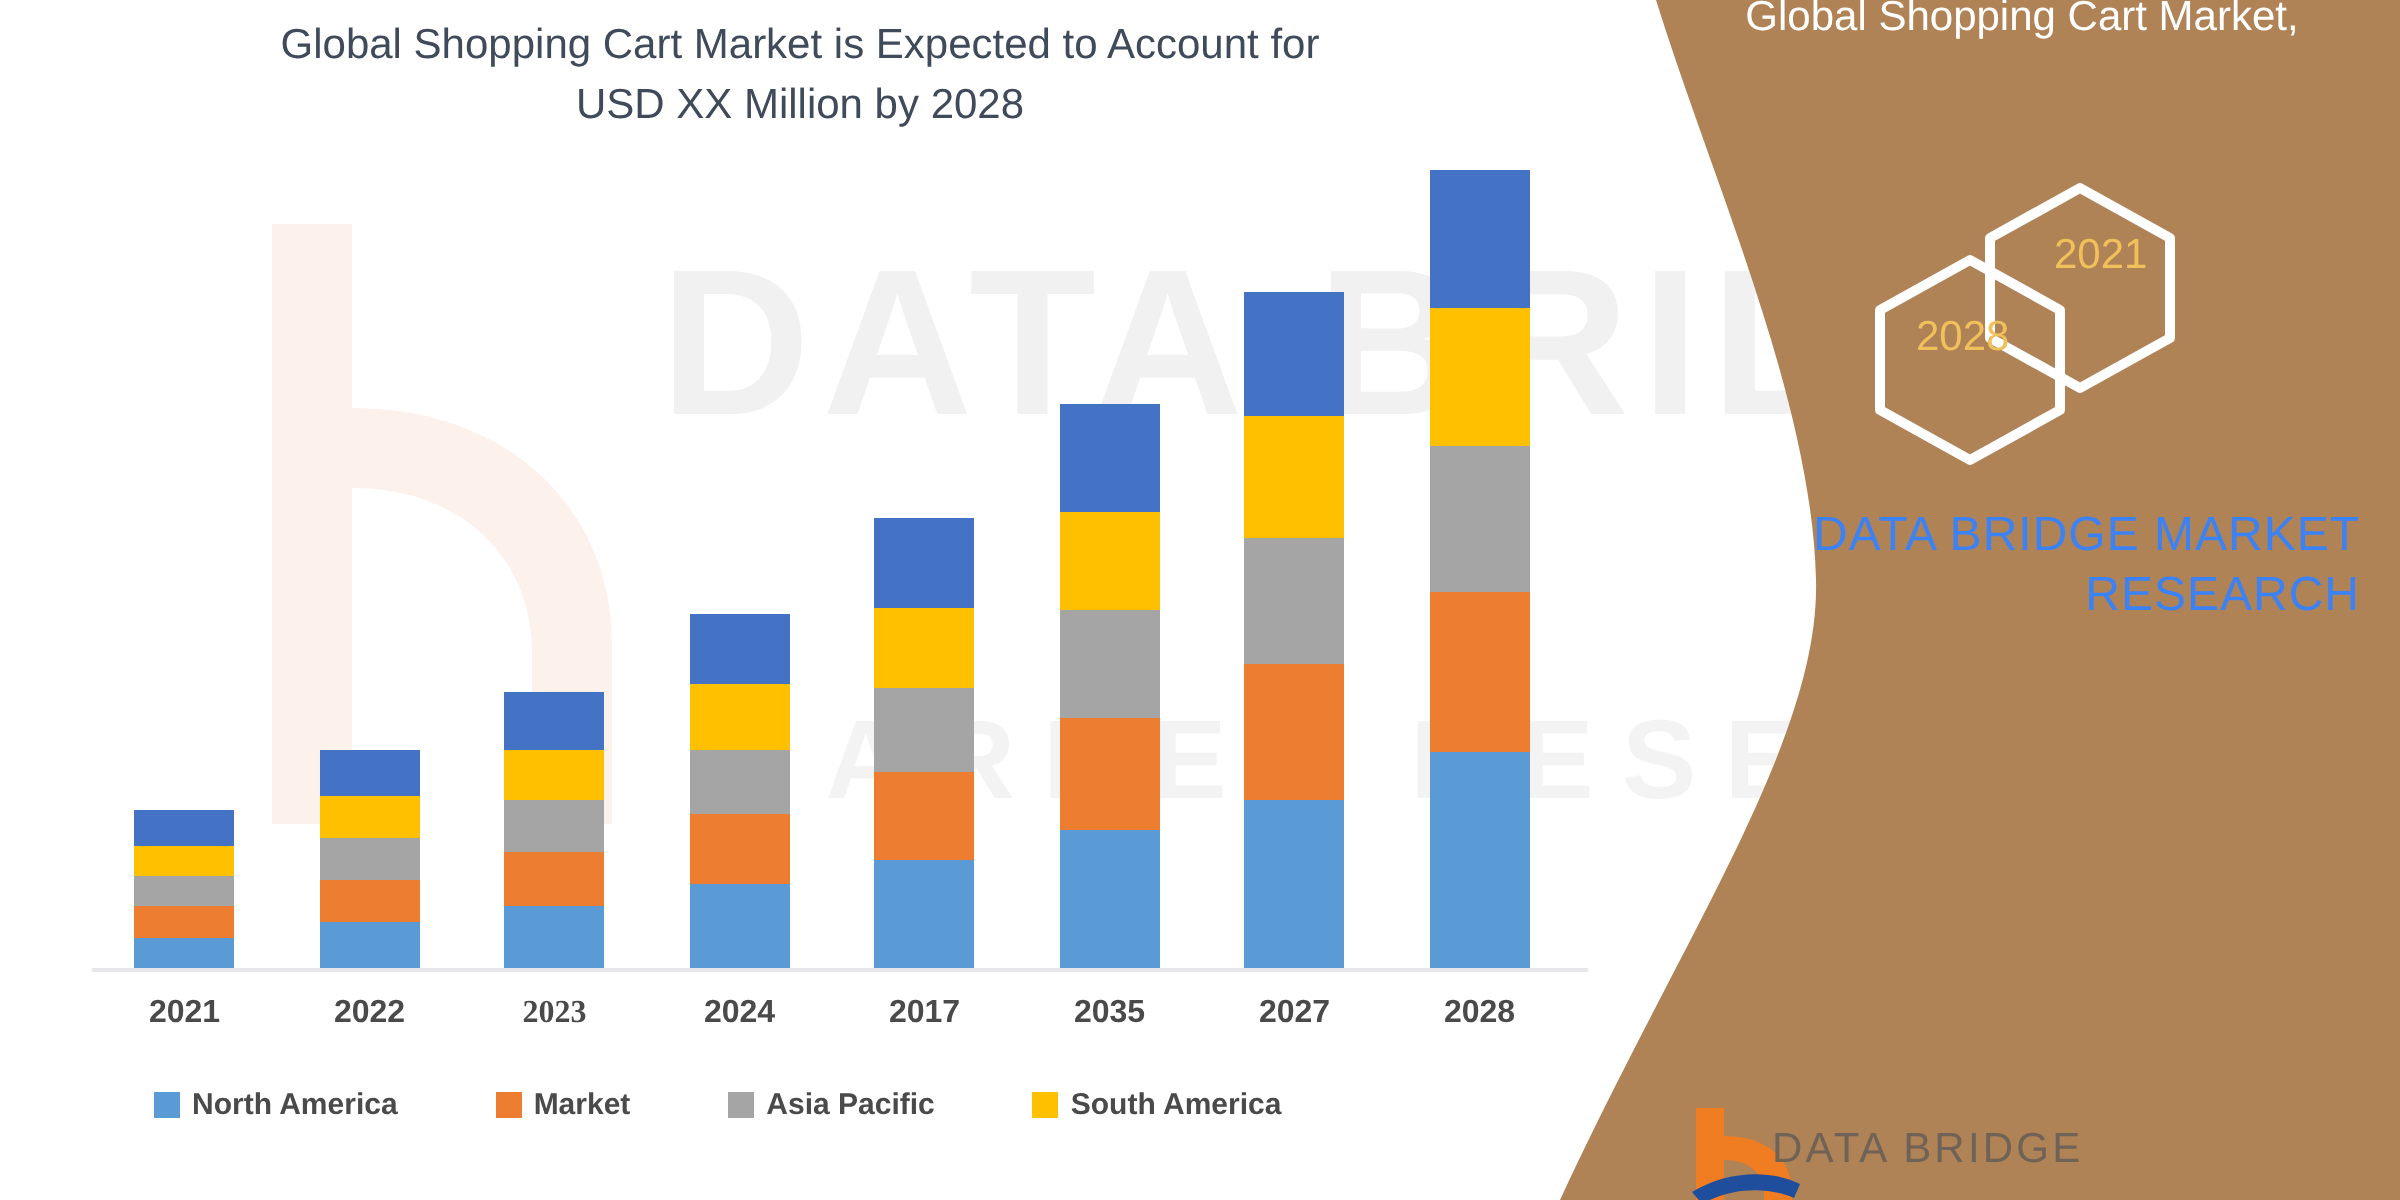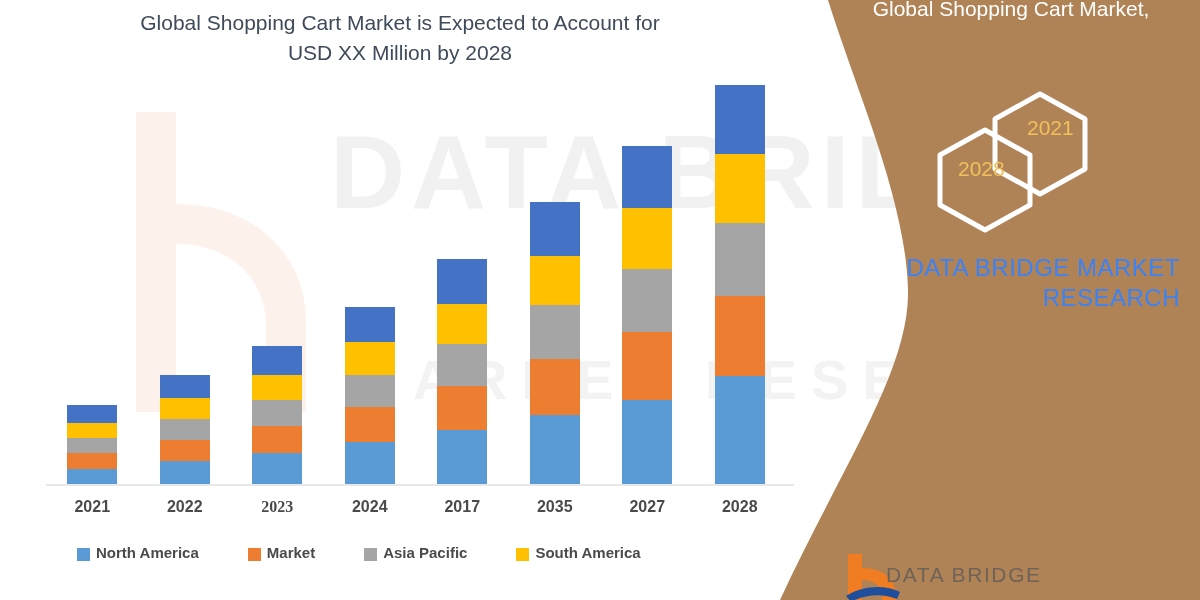--- a/index.html
+++ b/index.html
@@ -158,21 +158,21 @@
   .legend {
     position: absolute;
     left: 46px; top: 540px;
     width: 740px; height: 24px;
     display: flex;
     align-items: center;
     gap: 0px;
   }
   .legend-item {
     display: flex;
-    align-items: flex-end;
+    align-items: center;
     gap: 6px;
     margin-right: 18px;
     white-space: nowrap;
     padding-left: 31px;
   }
   .legend-swatch { width: 13px; height: 13px; flex: 0 0 auto; }
   .legend-label { font-size: 15px; font-weight: 700; color: #4a4a4a; }
 </style>
 </head>
 <body>

